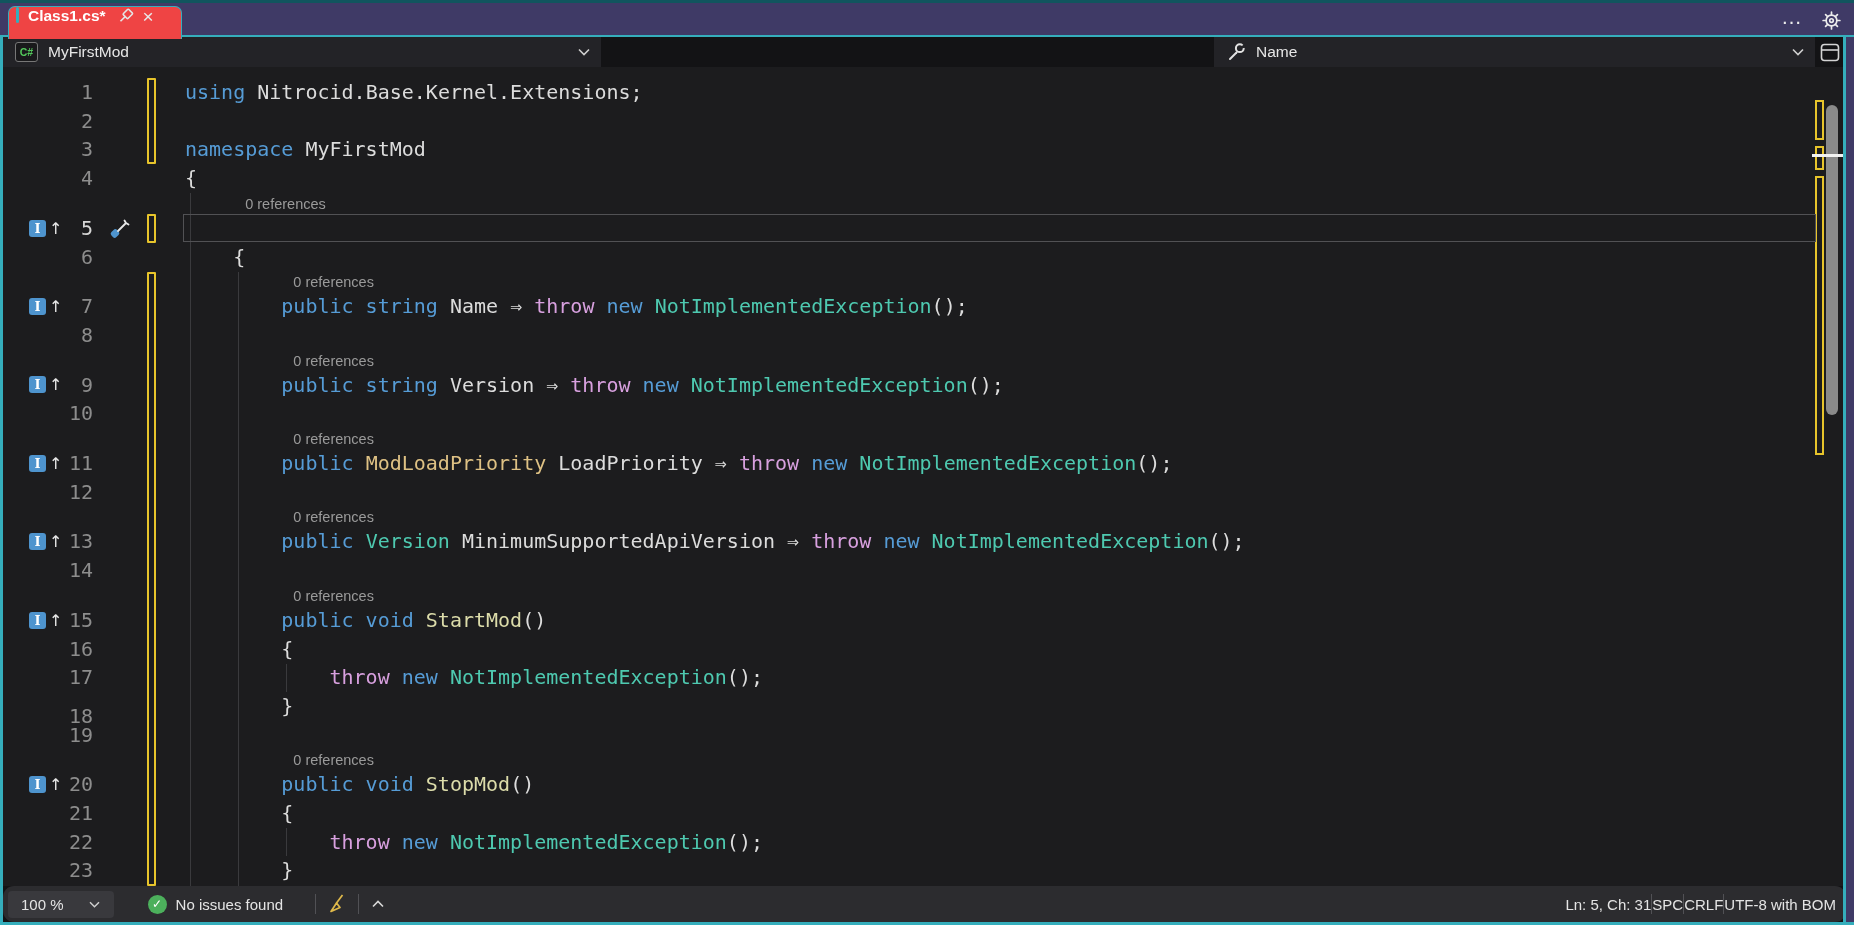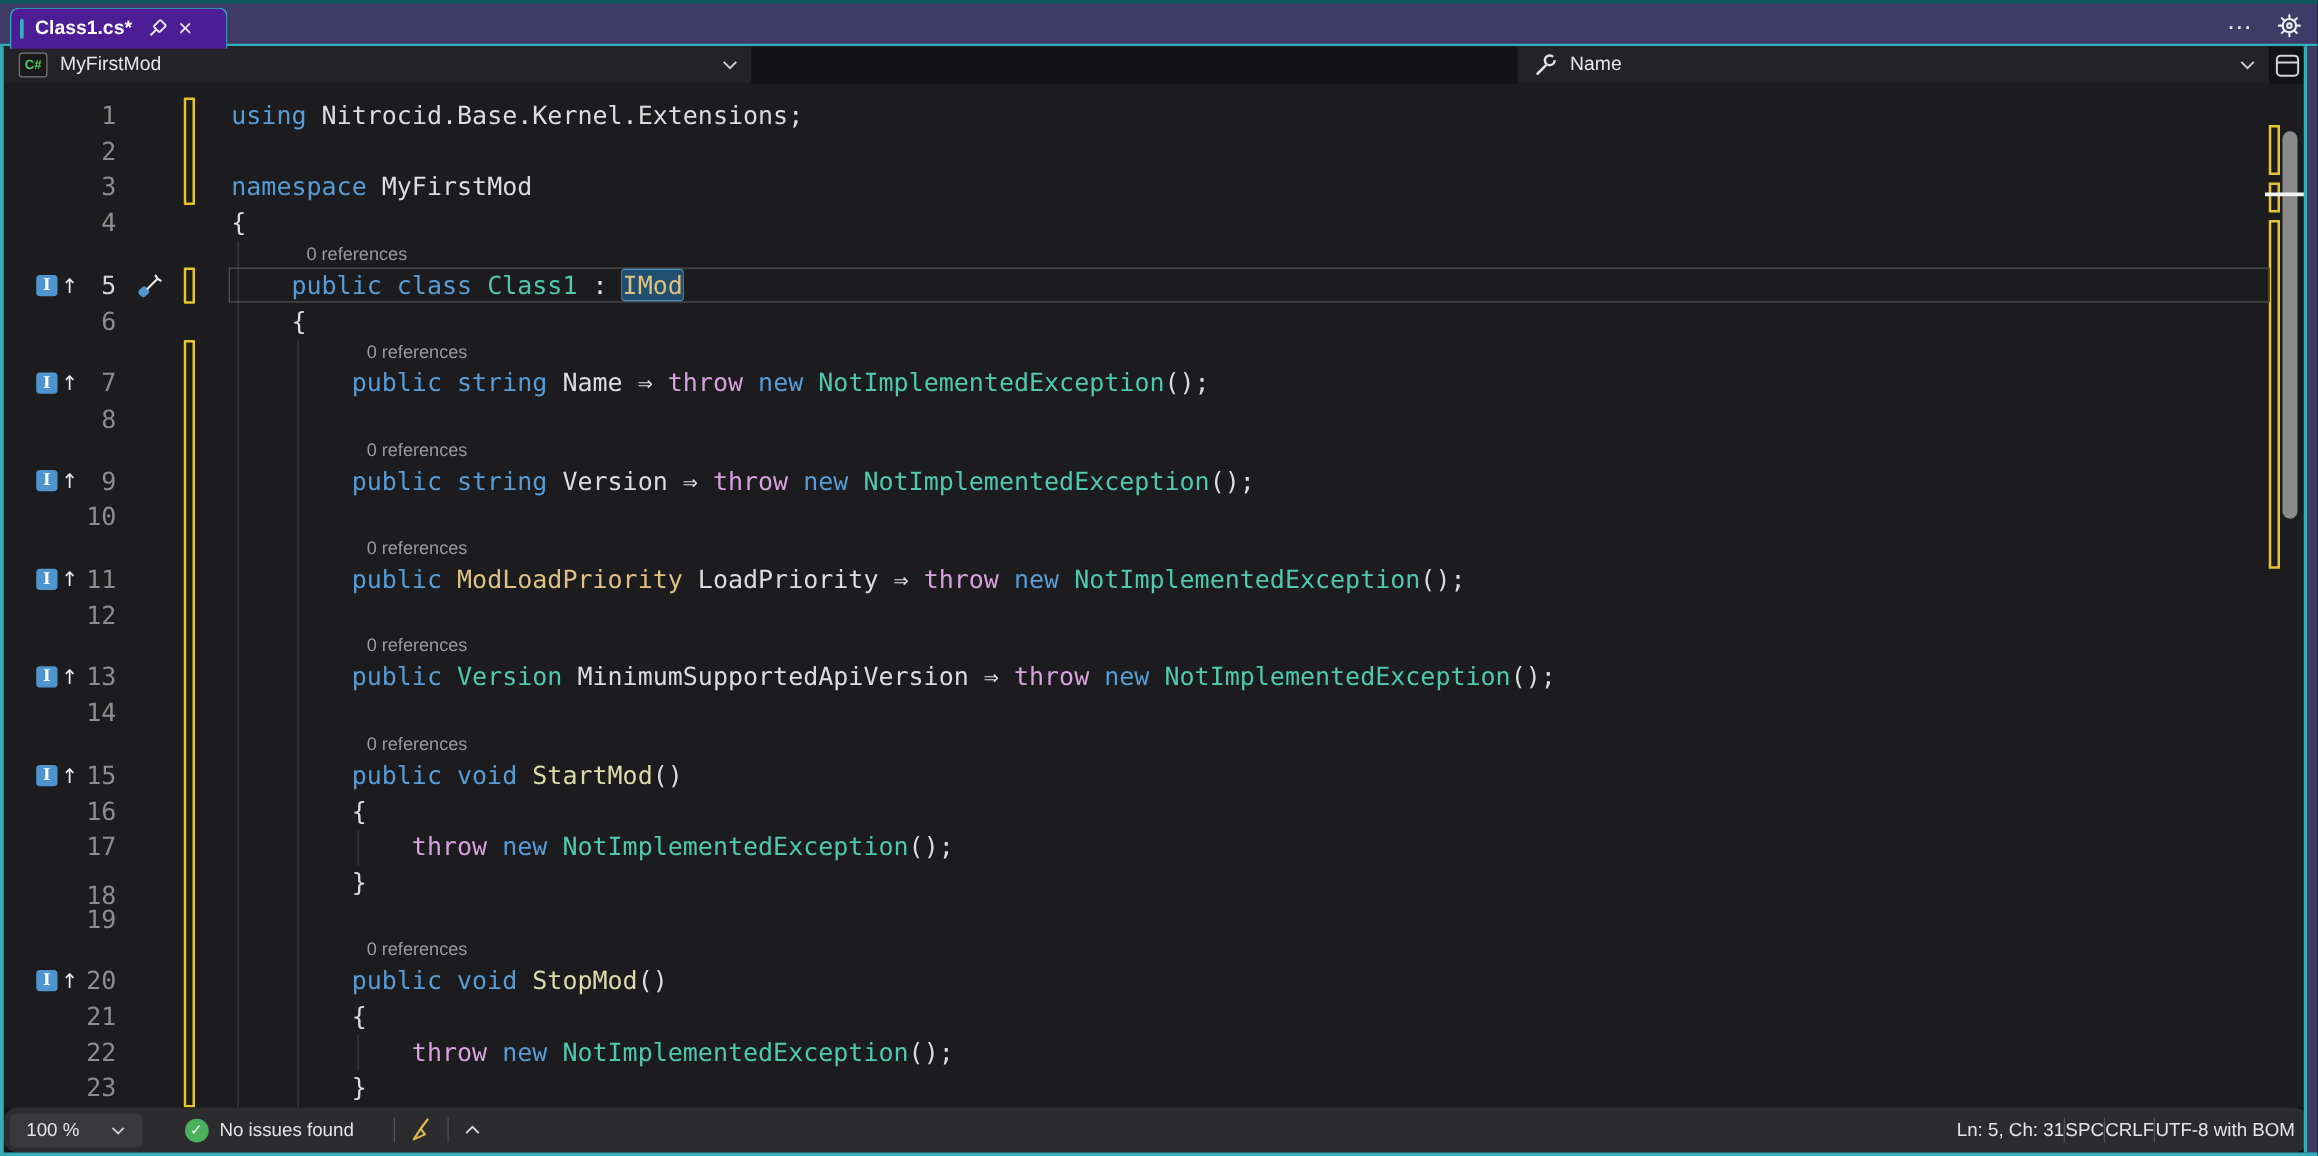--- a/index.html
+++ b/index.html
@@ -2,21 +2,21 @@
 <html style="--accent: #35aebc; --titlebar: #3f3a66; --keyword: #569cd6; --control: #d8a0df; --type: #4ec9b0; --method: #dcdcaa; --enum-interface: #dec184; --plain: #dcdcdc; --codelens: #9a9a9a; --change-bar: #e7c42b; --issues-green: #4cb05c; --badge-blue: #4e94ce; --highlight-bg: #20506e; --highlight-border: #4e8fbe;"><head>
 <meta charset="utf-8">
 <style>
   html,body{margin:0;padding:0;background:#000;}
   body{width:1854px;height:925px;overflow:hidden;font-family:"Liberation Sans",sans-serif;position:relative;}
   .app{position:absolute;inset:0;background:#131315;}
 
   
   .titlebar{position:absolute;left:0;top:0;width:1854px;height:37px;background:var(--titlebar);border-top:3px solid #11555e;box-sizing:border-box;}
   .titlebar:after{content:"";position:absolute;left:0;bottom:0;width:100%;height:2px;background:var(--accent);}
-  .tab{position:absolute;left:8px;top:3px;width:172px;height:32px;background:#4c1d95;border:1px solid var(--accent);border-bottom:none;border-radius:7px 7px 0 0;display:flex;align-items:center;z-index:3;}
+  .tab{position:absolute;left:8px;top:3px;width:172px;height:32px;background:#ef4444;border:1px solid var(--accent);border-bottom:none;border-radius:7px 7px 0 0;display:flex;align-items:flex-start;z-index:3;}
   .tab-accent{width:3px;height:16px;border-radius:2px;background:var(--accent);margin-left:7px;}
   .tab-label{color:#fff;font-weight:bold;font-size:15.5px;margin-left:9px;white-space:nowrap;}
   .tab-pin{margin-left:10px;display:flex;align-items:center;}
   .tab-close{margin-left:8px;color:#e8e8e8;font-size:19px;line-height:19px;}
   .tb-right{position:absolute;right:12px;top:0;height:34px;display:flex;align-items:center;gap:18px;}
   .ellipsis{color:#ececec;font-size:21px;letter-spacing:1px;line-height:10px;margin-top:-6px;}
 
   
   .navbar{position:absolute;left:3px;top:37px;width:1843px;height:30px;background:#131315;}
   .nav-sec{position:absolute;top:0;height:30px;background:#232327;display:flex;align-items:center;box-sizing:border-box;padding:0 10px 0 12px;color:#e6e6e6;font-size:15.5px;}
@@ -156,21 +156,20 @@
       <div class="badge" style="top: 146.8px; height: 28.7px;">
         <span class="ibox">I</span>
         <span class="iarrow">↑</span>
       </div>
       <div class="fixic" style="top: 147.8px; height: 28.7px; display: flex; align-items: center;">
         <svg width="26" height="26" viewBox="0 0 26 26" fill="none">
         <rect x="4" y="14" width="8" height="7" rx="2.5" fill="#4e94ce" transform="rotate(-45 8 17.5)"></rect>
         <path d="M11 15 L19 7 M19 7 L21.5 8.5 M19 7 L17.5 4.5" stroke="#e8e8e8" stroke-width="1.8" stroke-linecap="round"></path>
       </svg>
       </div>
-      <div class="codeline" style="top: 146.8px; height: 28.7px; line-height: 28.7px; padding-left: 4ch;"><span class="tk-kw">public class </span><span class="tk-ty">Class1</span><span class="tk-pl"> : </span><span class="tk-en hl">IMod</span></div>
       <div class="ln" style="top: 175.5px; height: 28.7px; line-height: 28.7px;">6</div>
       <div class="codeline" style="top: 175.5px; height: 28.7px; line-height: 28.7px; padding-left: 4ch;"><span class="tk-pl">{</span></div>
       <div class="codelens" style="top: 206.2px; left: 290.32px; height: 21px; line-height: 19px;">0 references</div>
       <div class="ln" style="top: 225.2px; height: 28.7px; line-height: 28.7px;">7</div>
       <div class="badge" style="top: 225.2px; height: 28.7px;">
         <span class="ibox">I</span>
         <span class="iarrow">↑</span>
       </div>
       <div class="codeline" style="top: 225.2px; height: 28.7px; line-height: 28.7px; padding-left: 8ch;"><span class="tk-kw">public string </span><span class="tk-pl">Name </span><span class="tk-pl">⇒ </span><span class="tk-ct">throw </span><span class="tk-kw">new </span><span class="tk-ty">NotImplementedException</span><span class="tk-pl">();</span></div>
       <div class="ln" style="top: 253.9px; height: 28.7px; line-height: 28.7px;">8</div>

